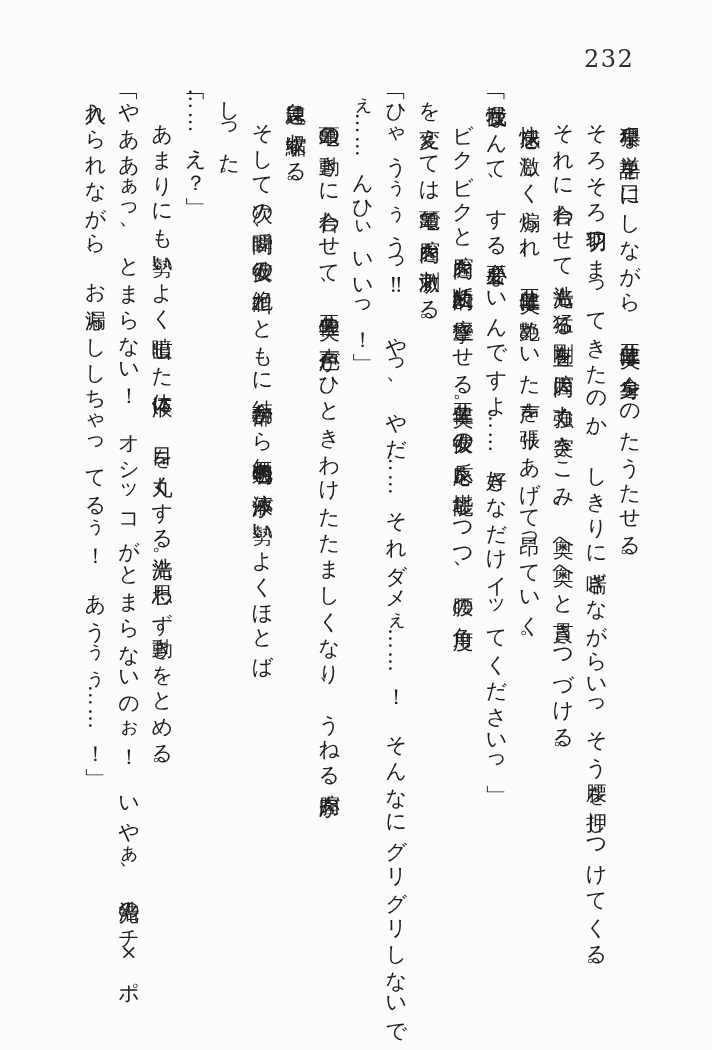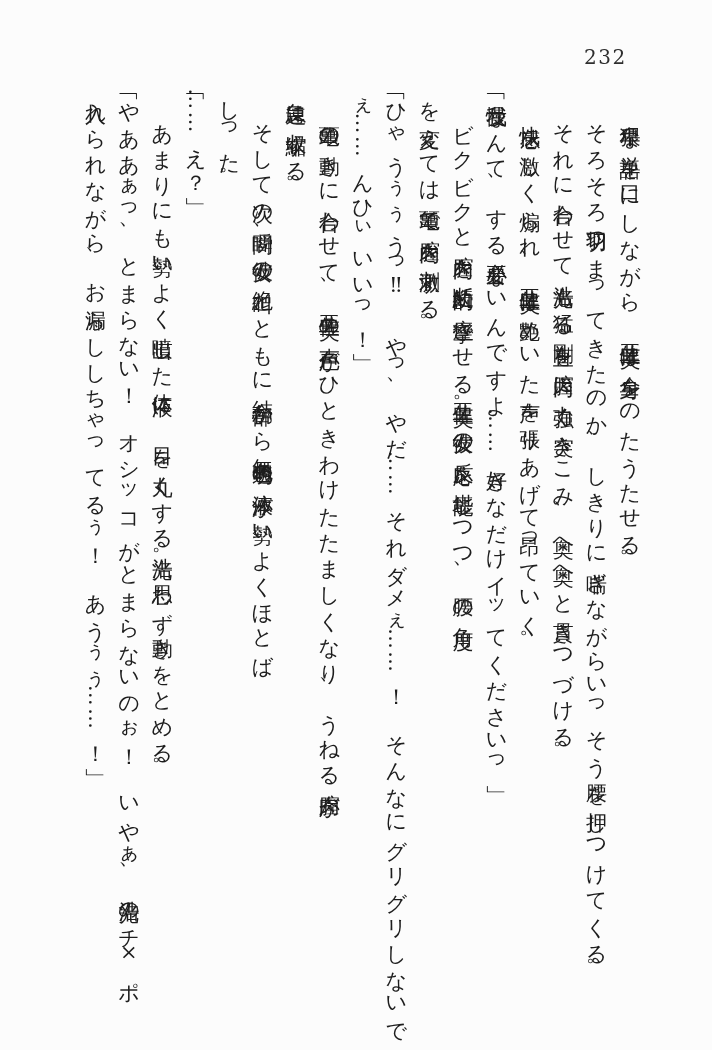--- a/index.html
+++ b/index.html
@@ -16,21 +16,21 @@
   .page {
     position: relative;
     width: 712px;
     height: 1050px;
     background: #fcfcfc;
   }
   .page-number {
     position: absolute;
     top: 45px;
     left: 584px;
-    font-size: 20px;
+    font-size: 24px;
     letter-spacing: 1.5px;
     color: #2e2e2e;
   }
   .text-block {
     position: absolute;
     top: 86px;
     right: 66px;
     height: 945px;
     writing-mode: vertical-rl;
     text-orientation: mixed;

